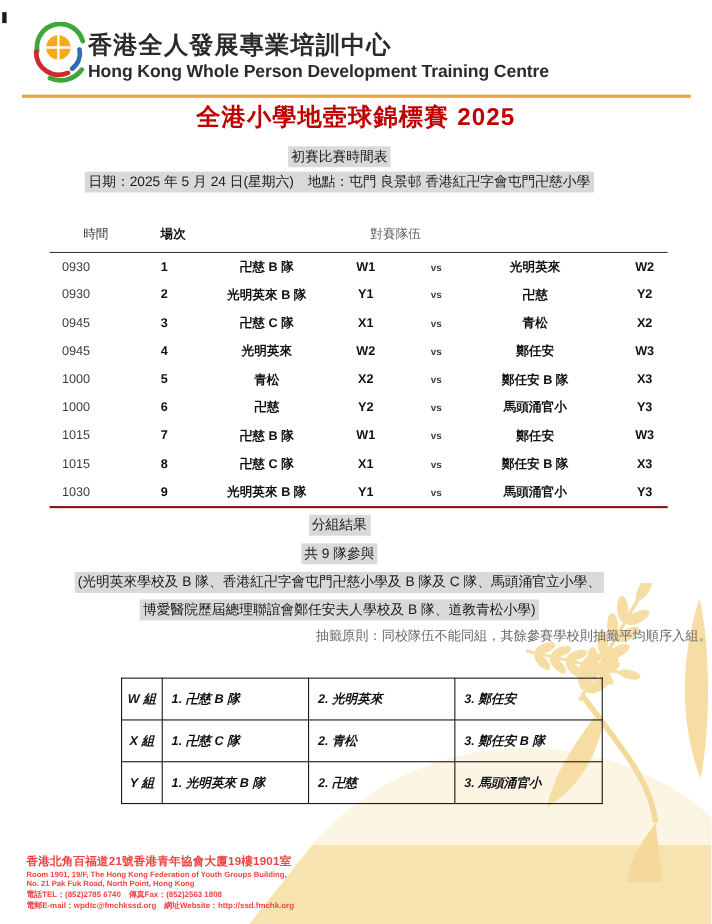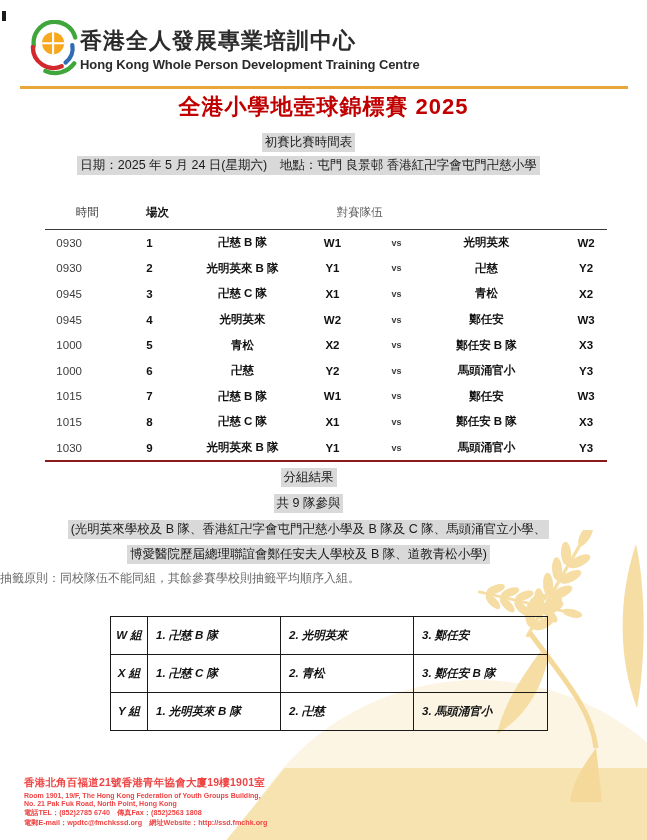--- a/index.html
+++ b/index.html
@@ -13,21 +13,21 @@
                border-radius:50%;background:#fcf5e4;}
   .tan-wedge{position:absolute;left:0;bottom:0;width:647px;height:72px;background:#f6e3b0;
              clip-path:polygon(44% 0,100% 0,100% 100%,35% 100%);}
   .wheat-svg{position:absolute;left:340px;top:530px;width:307px;height:285px;}
   .scan-artifact{position:absolute;left:2px;top:11px;width:4px;height:10px;background:#1b1b1b;}
 
   
   .logo{position:absolute;left:30px;top:20px;width:50px;height:56px;}
   .org-zh{position:absolute;left:80px;top:26px;font-size:22px;font-weight:600;
           color:#2b2b2b;letter-spacing:1px;white-space:nowrap;}
-  .org-en{position:absolute;left:80px;top:57px;font-size:13px;font-weight:700;
+  .org-en{position:absolute;left:80px;top:57px;font-size:16px;font-weight:700;
           color:#2b2b2b;letter-spacing:-0.1px;white-space:nowrap;}
   .header-divider{position:absolute;left:20px;top:86px;width:608px;height:3px;background:#e8a63b;}
 
   
   .doc-title{position:absolute;left:0;top:92px;width:647px;text-align:center;
              font-size:22px;font-weight:700;color:#c00000;letter-spacing:1px;}
   .hl-line{position:absolute;left:0;width:617px;text-align:center;font-size:12.5px;font-weight:400;}
   .hl-line .hl{background:#d9d9d9;padding:1px 3px;display:inline-block;}
   .sub-title{top:133px;}
   .info-line{top:156px;}
@@ -46,21 +46,21 @@
   .c-code1{width:8%;text-align:center;font-weight:700;color:#111;}
   .c-vs{width:7%;text-align:center;font-weight:700;font-size:9px;color:#3d3d3d;}
   .c-team2{width:24%;text-align:center;font-weight:700;color:#111;}
   .c-code2{width:13%;text-align:center;font-weight:700;color:#111;}
 
   
   .g-heading{top:468px;}
   .g-count{top:494px;}
   .g-part1{top:520px;}
   .g-part2{top:545px;}
-  .g-rule{position:absolute;left:0;top:570px;width:647px;text-align:left;
+  .g-rule{position:absolute;left:0;top:570px;width:647px;text-align:right;
           font-family:"Liberation Serif","DejaVu Serif",serif;font-size:12px;color:#6a6a6a;}
 
   
   .groups-table{position:absolute;left:110px;top:616px;border-collapse:collapse;}
   .groups-table td{border:1.3px solid #1a1a1a;height:37px;font-size:11.5px;font-weight:700;
                    color:#111;padding:0 0 0 8px;background:transparent;font-style:italic;}
   .groups-table td.gt-group{width:36px;text-align:center;padding:0;}
   .groups-table td.gt-slot1{width:124px;}
   .groups-table td.gt-slot2{width:124px;}
   .groups-table td.gt-slot3{width:125px;}

